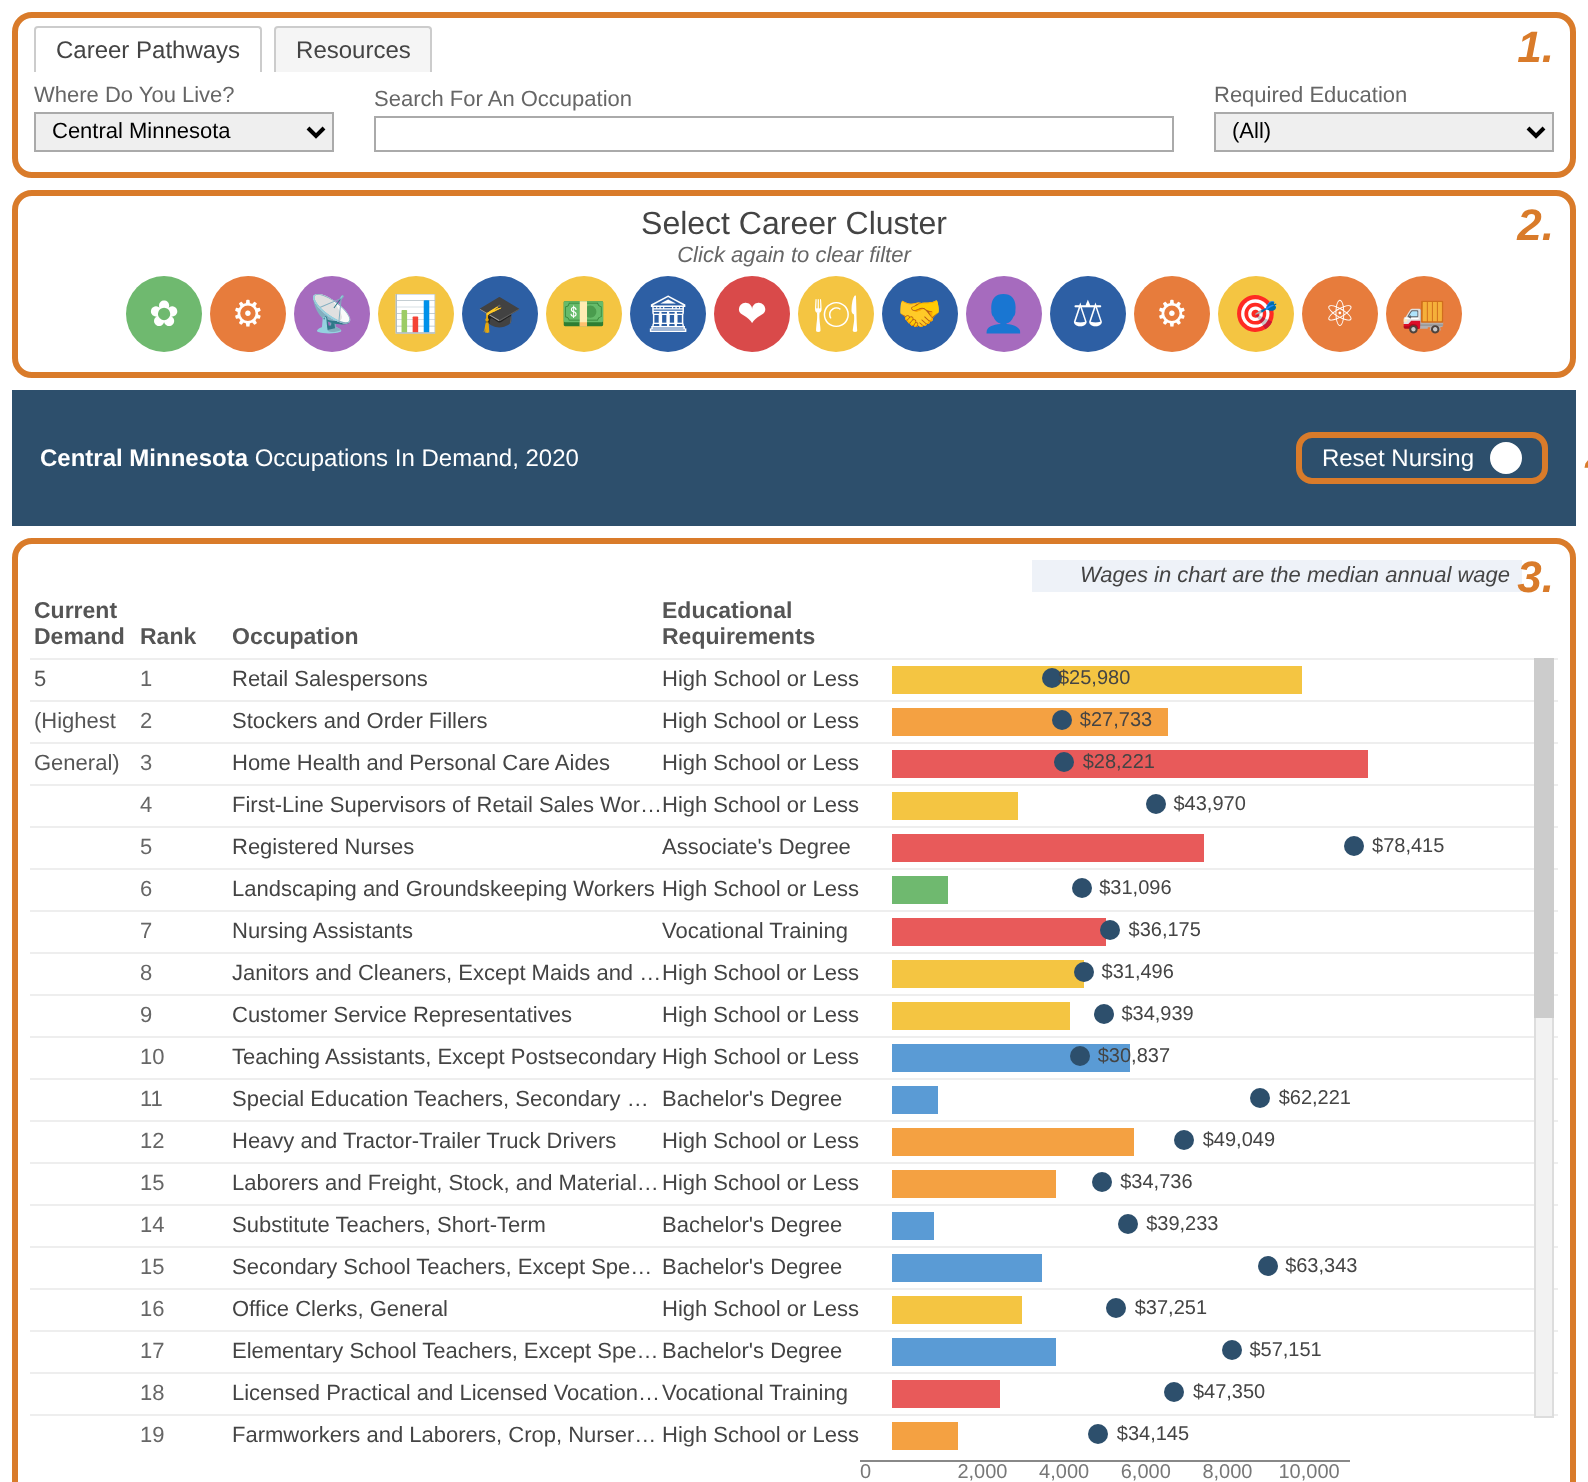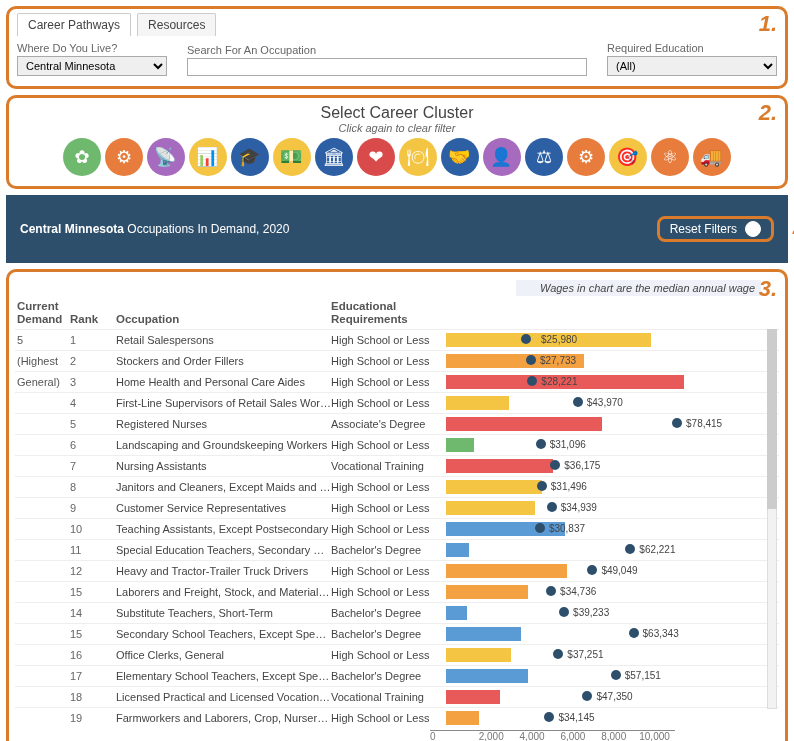--- a/index.html
+++ b/index.html
@@ -119,21 +119,21 @@
     <div class="cluster-icon" style="background:#e77c3c">⚛</div>
     <div class="cluster-icon" style="background:#e77c3c">🚚</div>
   </div>
 </div>
 
 <div class="titlebar">
   <div>
     <span class="loc">Central Minnesota</span><span> Occupations In Demand, 2020</span>
   </div>
   <div class="reset-wrap">
-    <span>Reset Filters</span>
+    <span>Reset Nursing</span>
     <span class="dot" style="background:#fff;"></span>
     <span class="callout" style="right:-40px; top:-2px;">4.</span>
   </div>
 </div>
 
 <div class="section-wrap section3">
   <div class="callout" style="top:4px; right:8px;">3.</div>
   <div class="note">Wages in chart are the median annual wage</div>
   <div class="hdr-row">
     <div class="col-demand" style="line-height:1.1;">Current Demand</div>
@@ -147,21 +147,21 @@
     <div id="rows-container">
         <div class="data-row">
           <div class="col-demand demand-label">5</div>
           <div class="col-rank">1</div>
           <div class="col-occ">Retail Salespersons</div>
           <div class="col-edu">High School or Less</div>
           <div class="col-chart">
             <div class="bar-wrap">
               <div class="bar yellow" style="width: 205.333px;"></div>
               <div class="wage-dot" style="left: 74.8835px;"></div>
-              <div class="wage-label" style="left: 95px;">$25,980</div>
+              <div class="wage-label" style="left: 83px;">$25,980</div>
             </div>
           </div>
         </div>
         <div class="data-row">
           <div class="col-demand demand-label">(Highest</div>
           <div class="col-rank">2</div>
           <div class="col-occ">Stockers and Order Fillers</div>
           <div class="col-edu">High School or Less</div>
           <div class="col-chart">
             <div class="bar-wrap">

